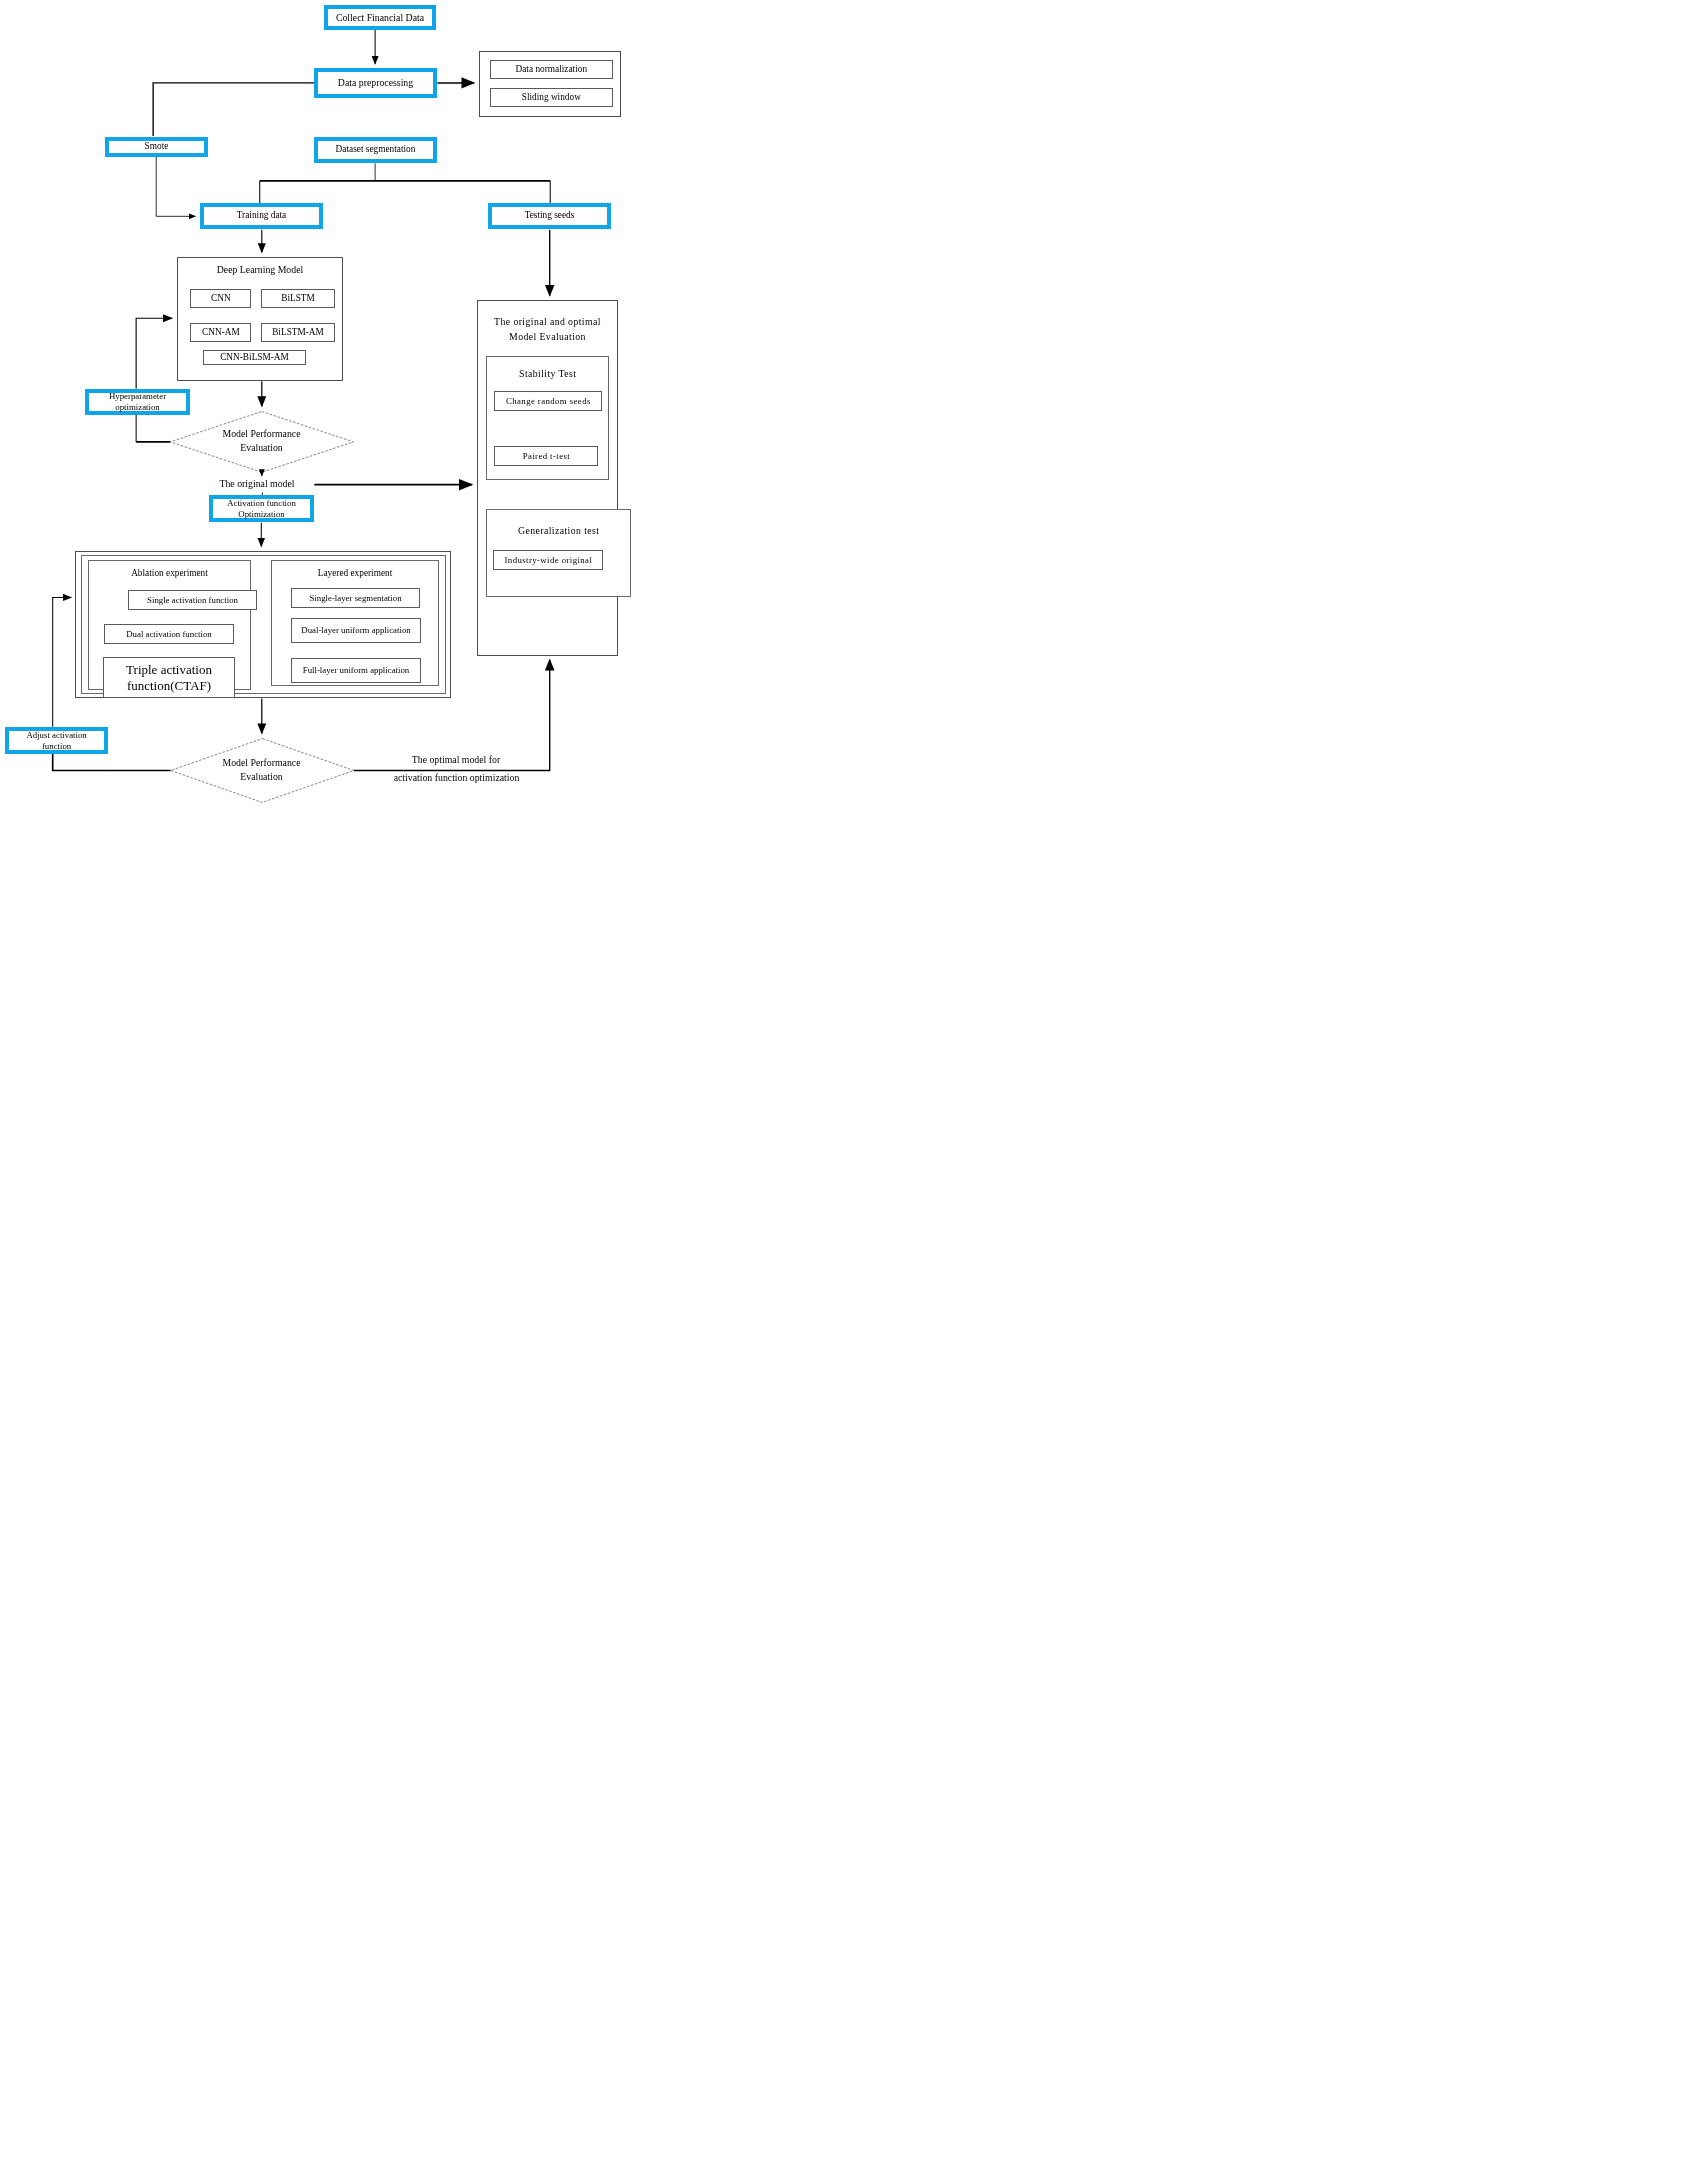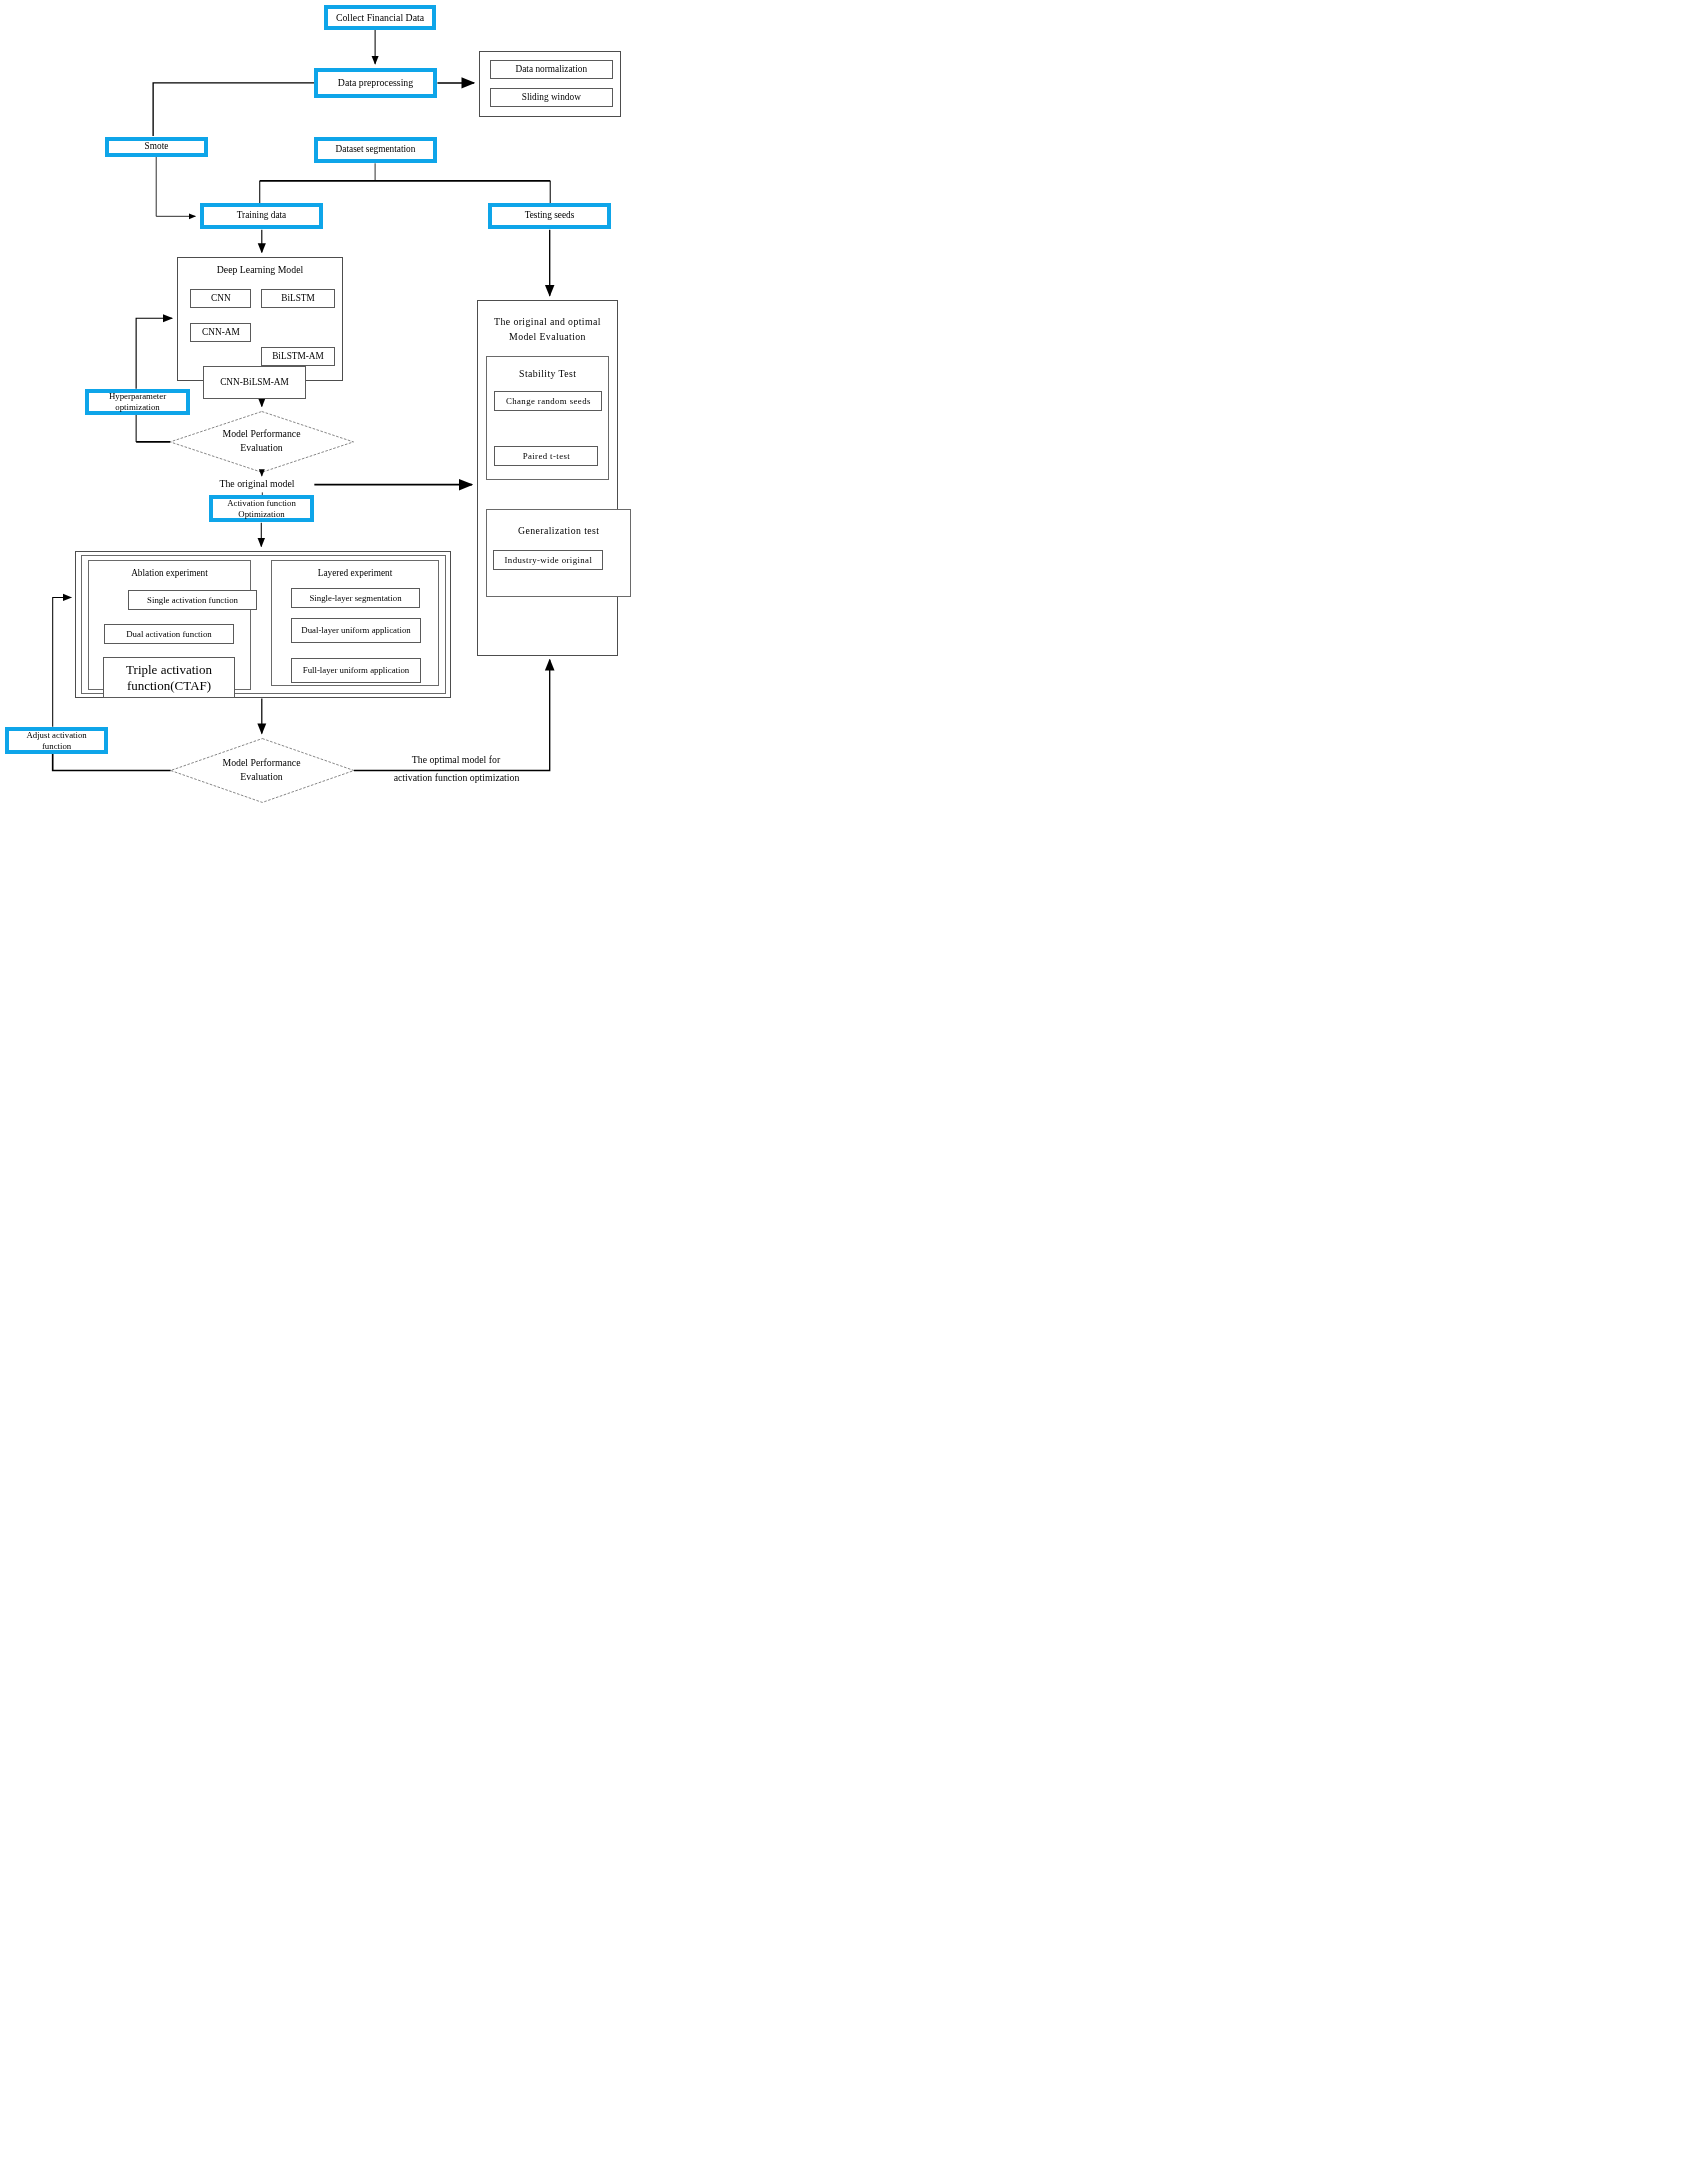--- a/index.html
+++ b/index.html
@@ -170,22 +170,22 @@
 
   <div class="node" style="left:200px; top:203px; width:123px; height:26px;">Training data</div>
 
   <div class="node" style="left:488px; top:203px; width:123px; height:26px;">Testing seeds</div>
 
   <div class="container" style="left:177px; top:257px; width:166px; height:124px; border-width:0.8px;">
     <div class="heading" style="top:5.7px;">Deep Learning Model</div>
     <div class="node thinBorder" style="left:12.4px; top:31px; width:61px; height:19px;">CNN</div>
     <div class="node thinBorder" style="left:83px; top:31px; width:74px; height:19px;">BiLSTM</div>
     <div class="node thinBorder" style="left:12.4px; top:65px; width:61px; height:19px;">CNN-AM</div>
-    <div class="node thinBorder" style="left:83px; top:65px; width:74px; height:19px;margin-top:24px;">BiLSTM-AM</div>
-    <div class="node thinBorder" style="left:25px; top:108px; width:103px; height:33px;">CNN-BiLSM-AM</div>
+    <div class="node thinBorder" style="left:83px; top:65px; width:74px; height:19px;">BiLSTM-AM</div>
+    <div class="node thinBorder" style="left:25px; top:92px; width:103px; height:15px;">CNN-BiLSM-AM</div>
   </div>
 
   <div class="node" style="left:85px; top:389px; width:105px; height:26px; font-size:8.8px;">Hyperparameter optimization</div>
 
   <div class="diamond-label" style="left:205px; top:427px; width:113px;">Model Performance Evaluation</div>
 
   <div class="label" style="left:203px; top:478px; width:108px; font-size:9.8px;">The original model</div>
 
   <div class="node" style="left:209px; top:495px; width:105px; height:27px; font-size:8.8px;">Activation function Optimization</div>
 

